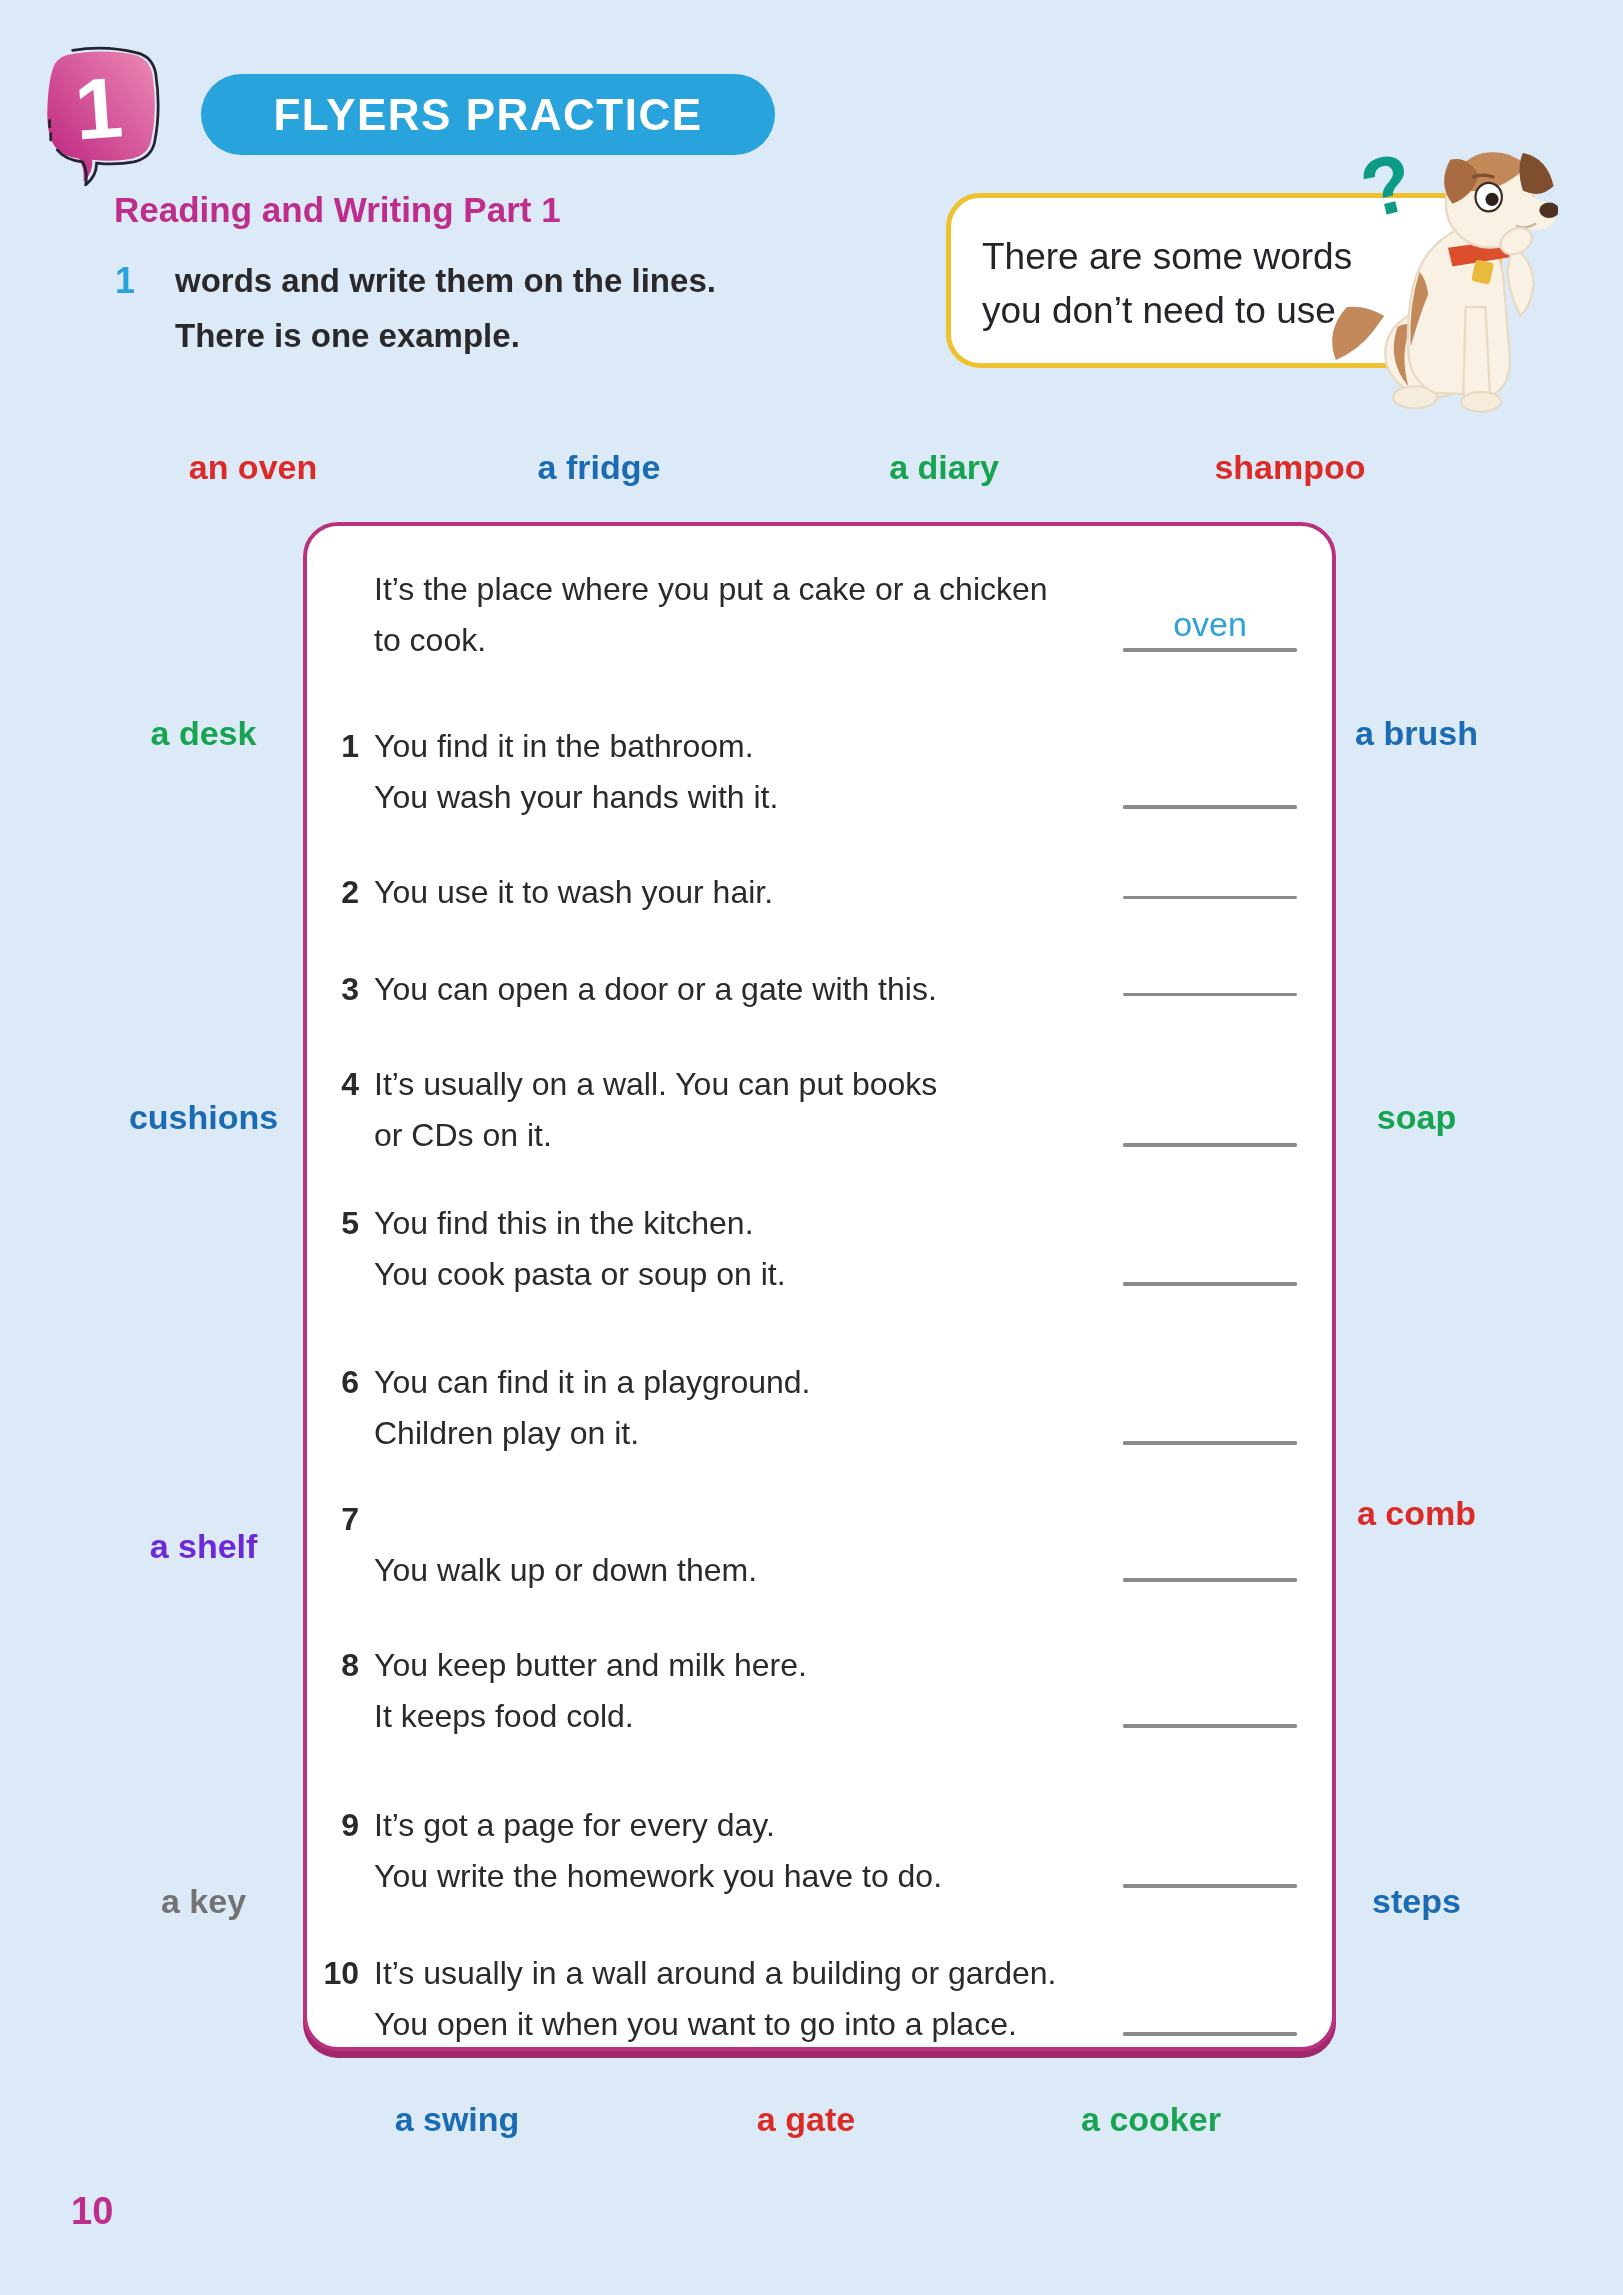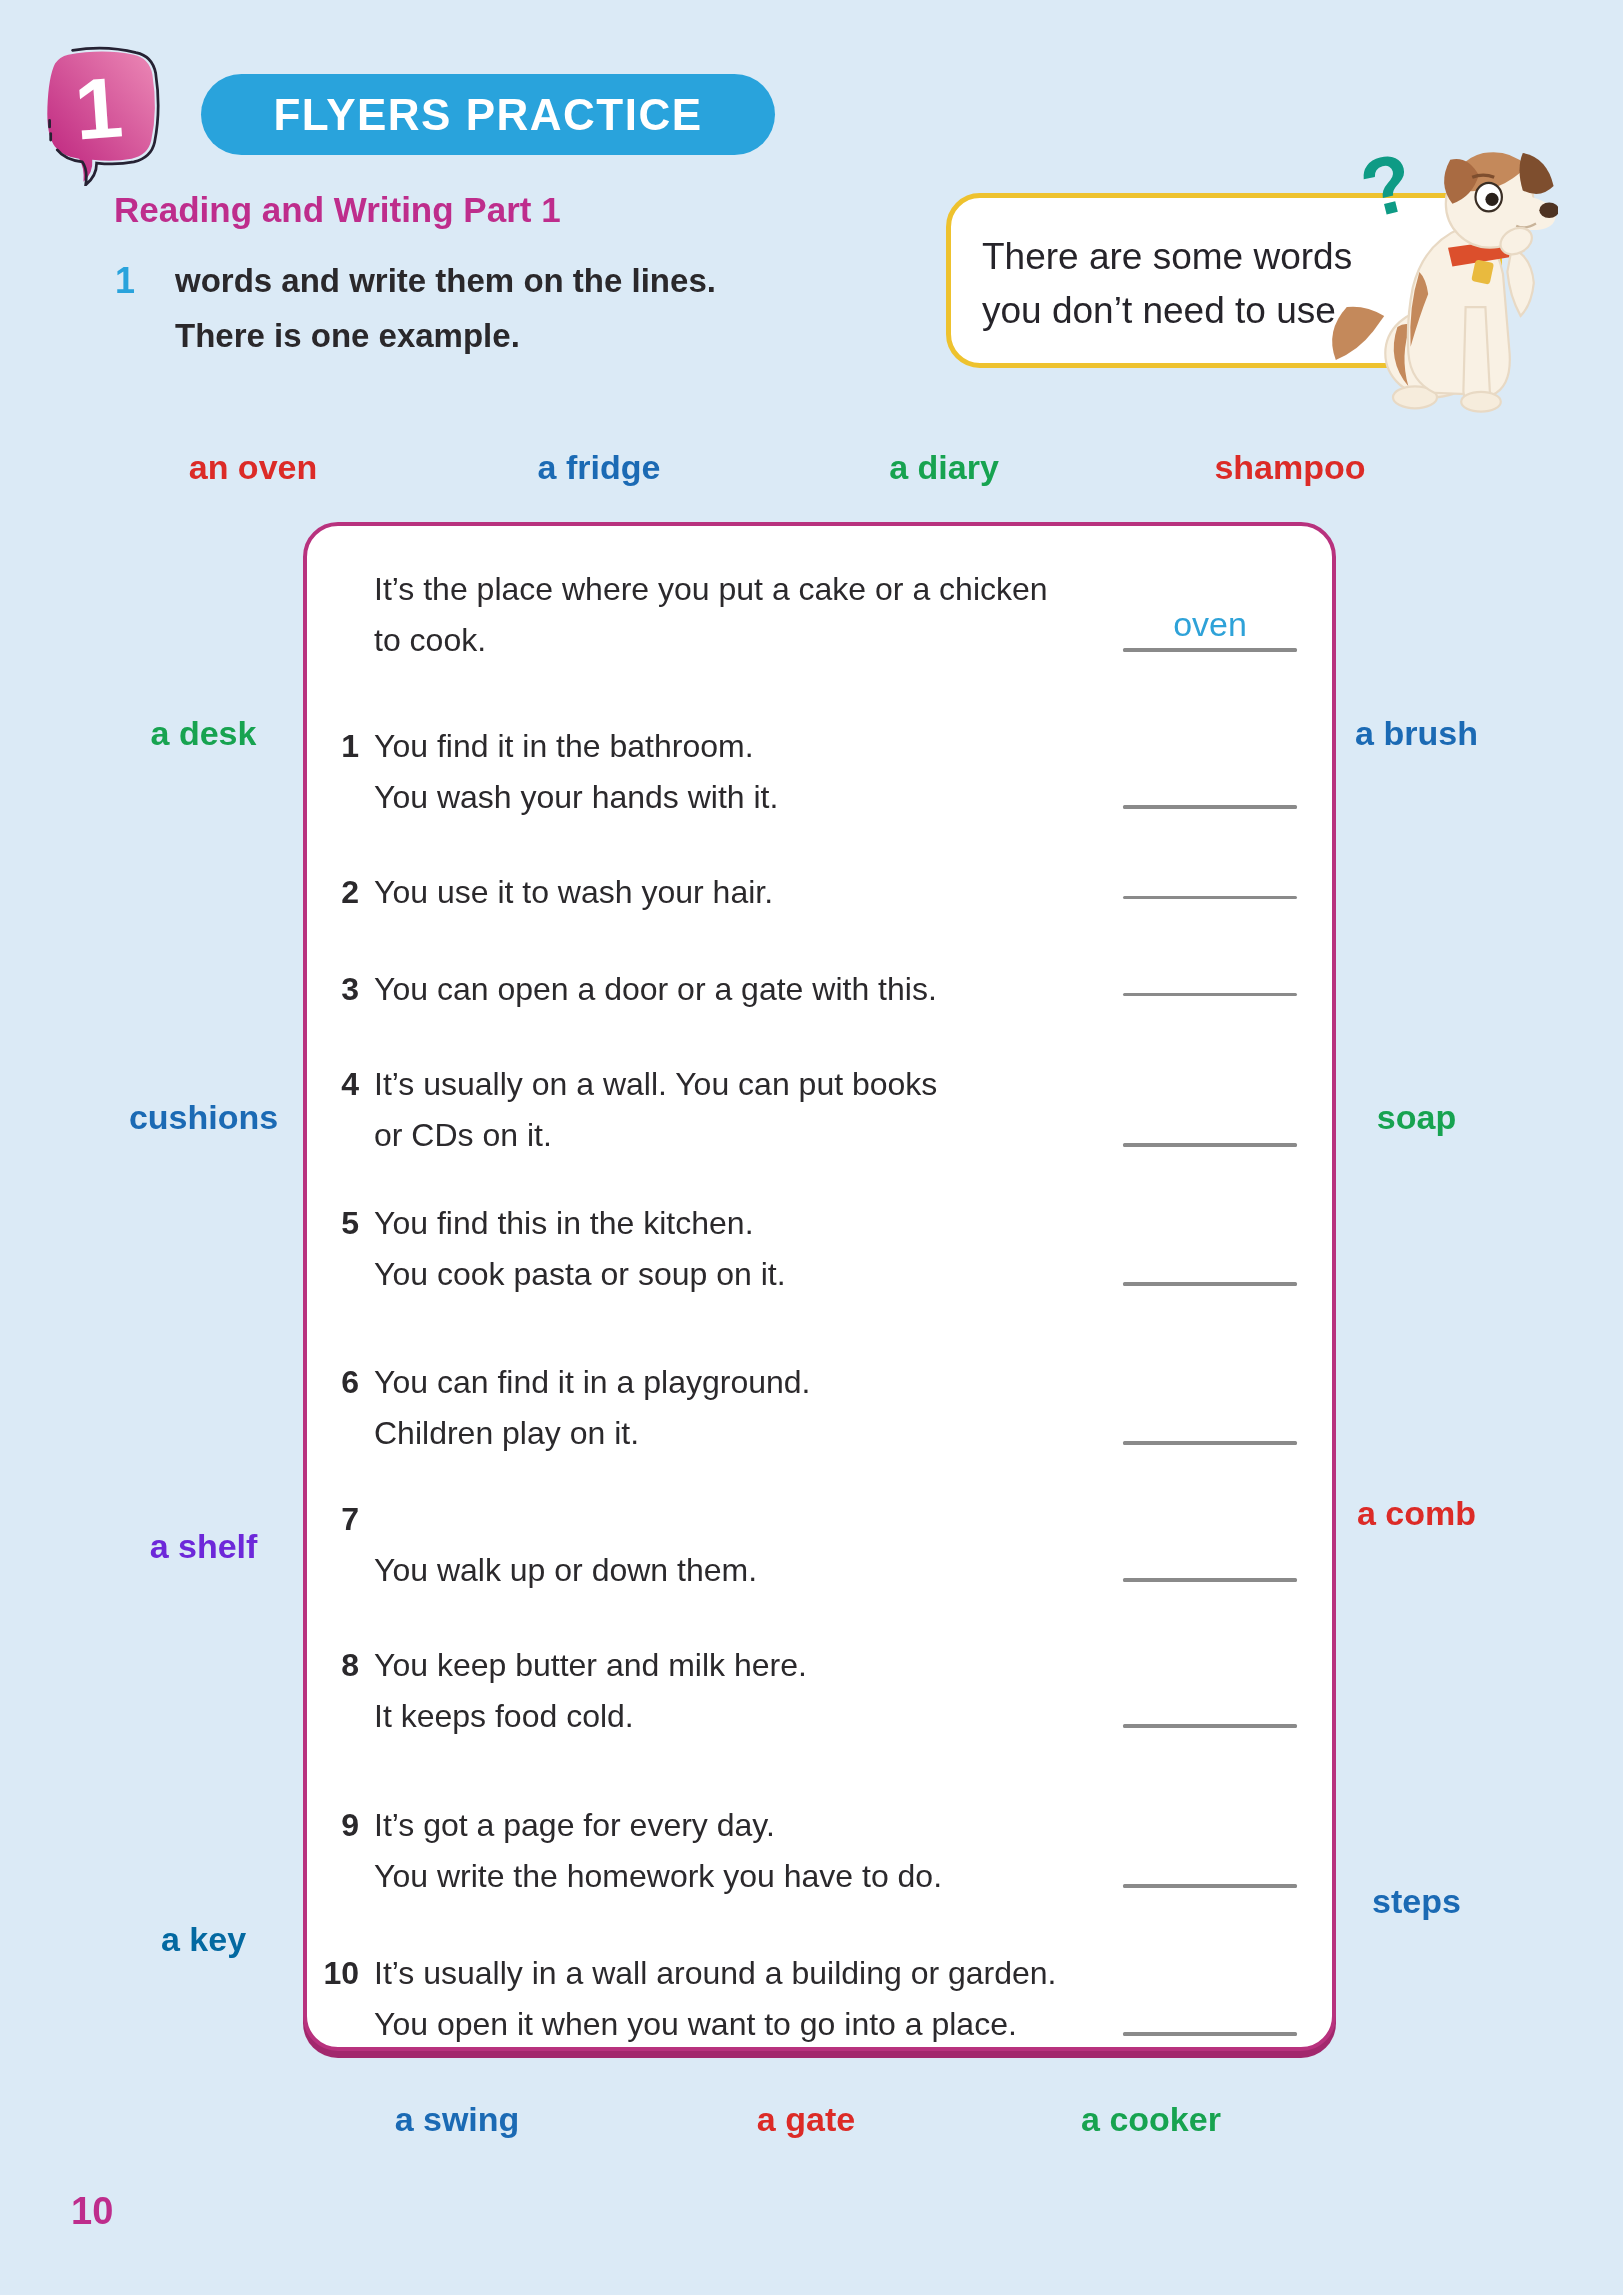--- a/index.html
+++ b/index.html
@@ -98,21 +98,21 @@
   </svg>
 
   <span class="w" style="left: 138px; top: 448px; color: rgb(220, 43, 39);">an oven</span>
   <span class="w" style="left: 484px; top: 448px; color: rgb(27, 106, 180);">a fridge</span>
   <span class="w" style="left: 829px; top: 448px; color: rgb(23, 163, 80);">a diary</span>
   <span class="w" style="left: 1175px; top: 448px; color: rgb(220, 43, 39);">shampoo</span>
 
   <span class="w side" style="left: 92px; top: 714px; color: rgb(23, 163, 80);">a desk</span>
   <span class="w side" style="left: 92px; top: 1098px; color: rgb(27, 106, 180);">cushions</span>
   <span class="w side" style="left: 92px; top: 1494px; color: #6d28d9; margin-top: 33px;">a shelf</span>
-  <span class="w side" style="left: 92px; top: 1882px; color: #0369a1; margin-top: 38px;">a key</span>
+  <span class="w side" style="left: 92px; top: 1882px; color: #737373;">a key</span>
 
   <span class="w side" style="left: 1305px; top: 714px; color: rgb(27, 106, 180);">a brush</span>
   <span class="w side" style="left: 1305px; top: 1098px; color: rgb(23, 163, 80);">soap</span>
   <span class="w side" style="left: 1305px; top: 1494px; color: rgb(220, 43, 39);">a comb</span>
   <span class="w side" style="left: 1305px; top: 1882px; color: rgb(27, 106, 180);">steps</span>
 
   <span class="w" style="left: 342px; top: 2100px; color: rgb(27, 106, 180);">a swing</span>
   <span class="w" style="left: 691px; top: 2100px; color: rgb(220, 43, 39);">a gate</span>
   <span class="w" style="left: 1036px; top: 2100px; color: rgb(23, 163, 80);">a cooker</span>
 

